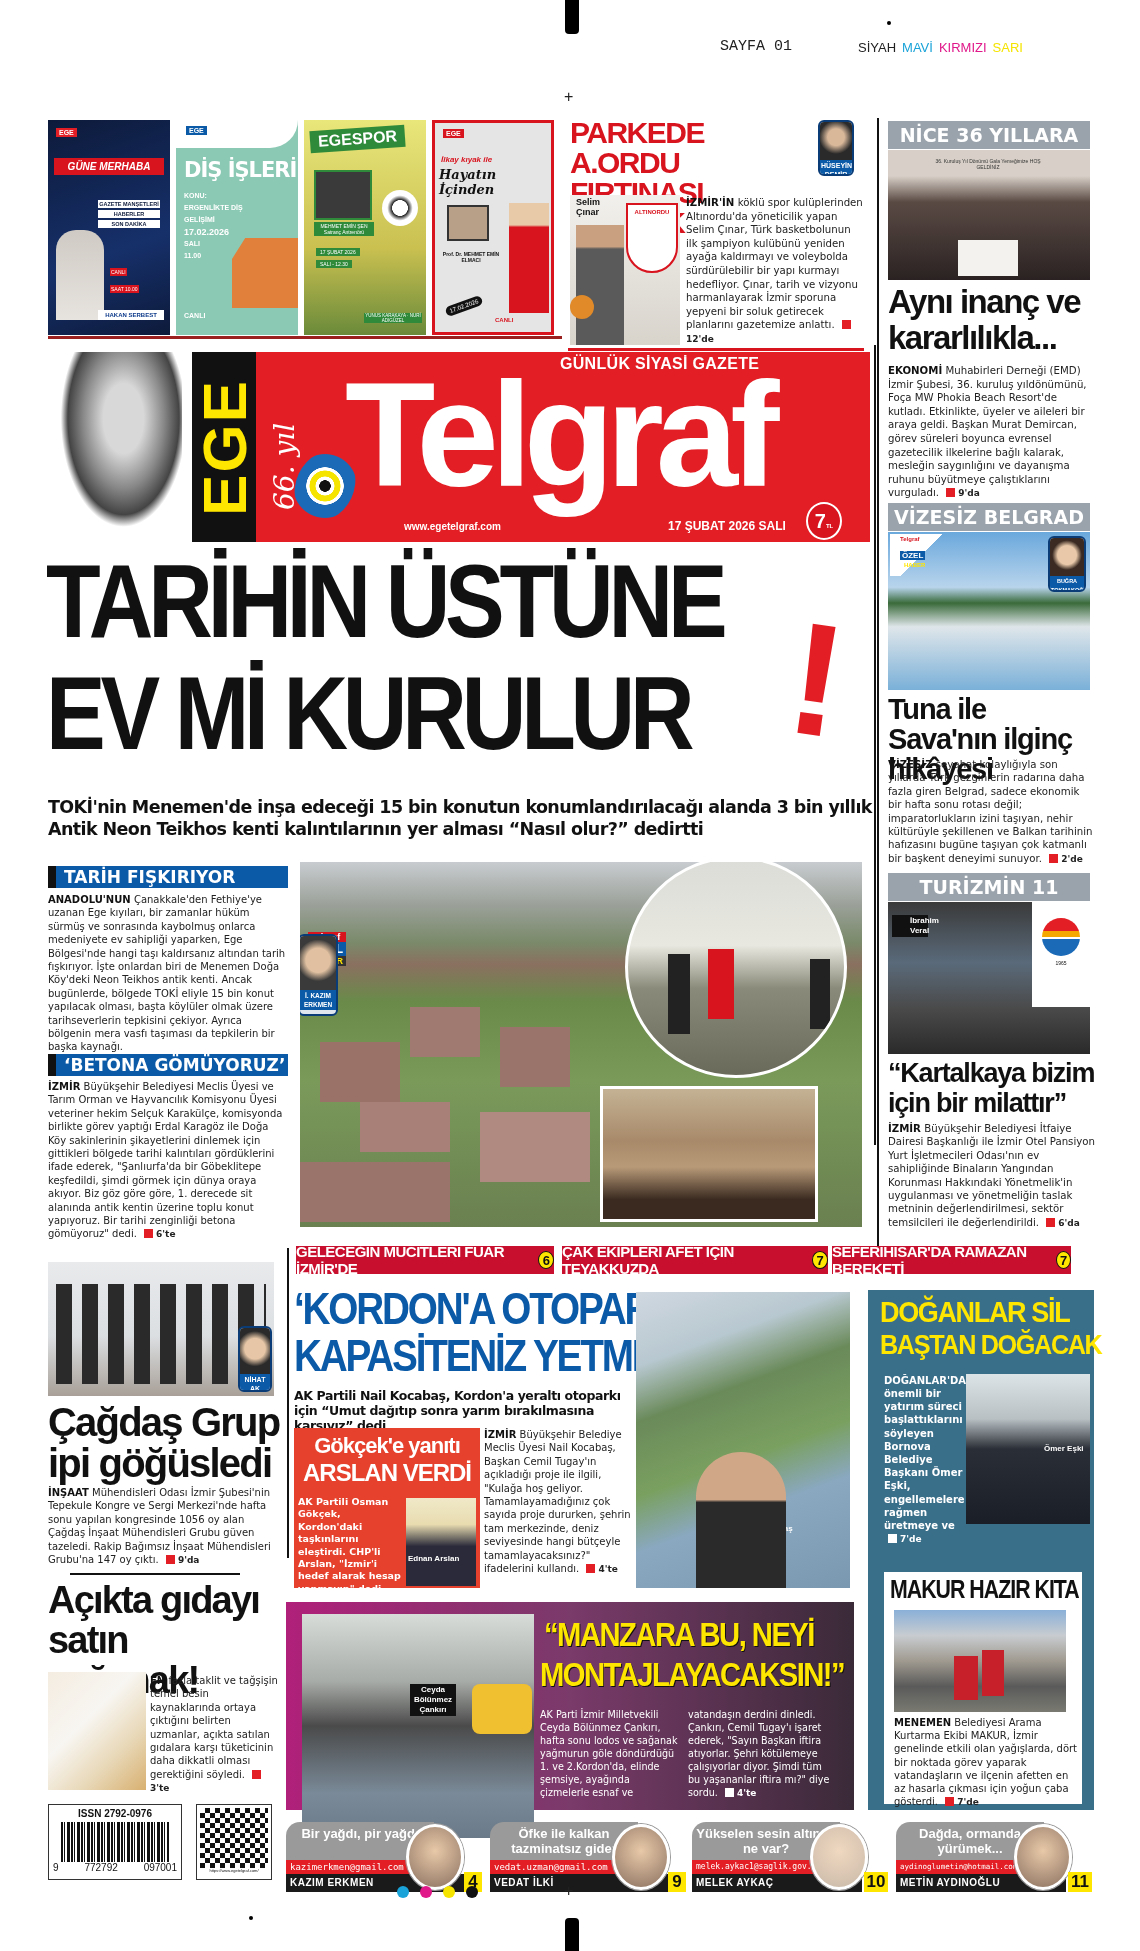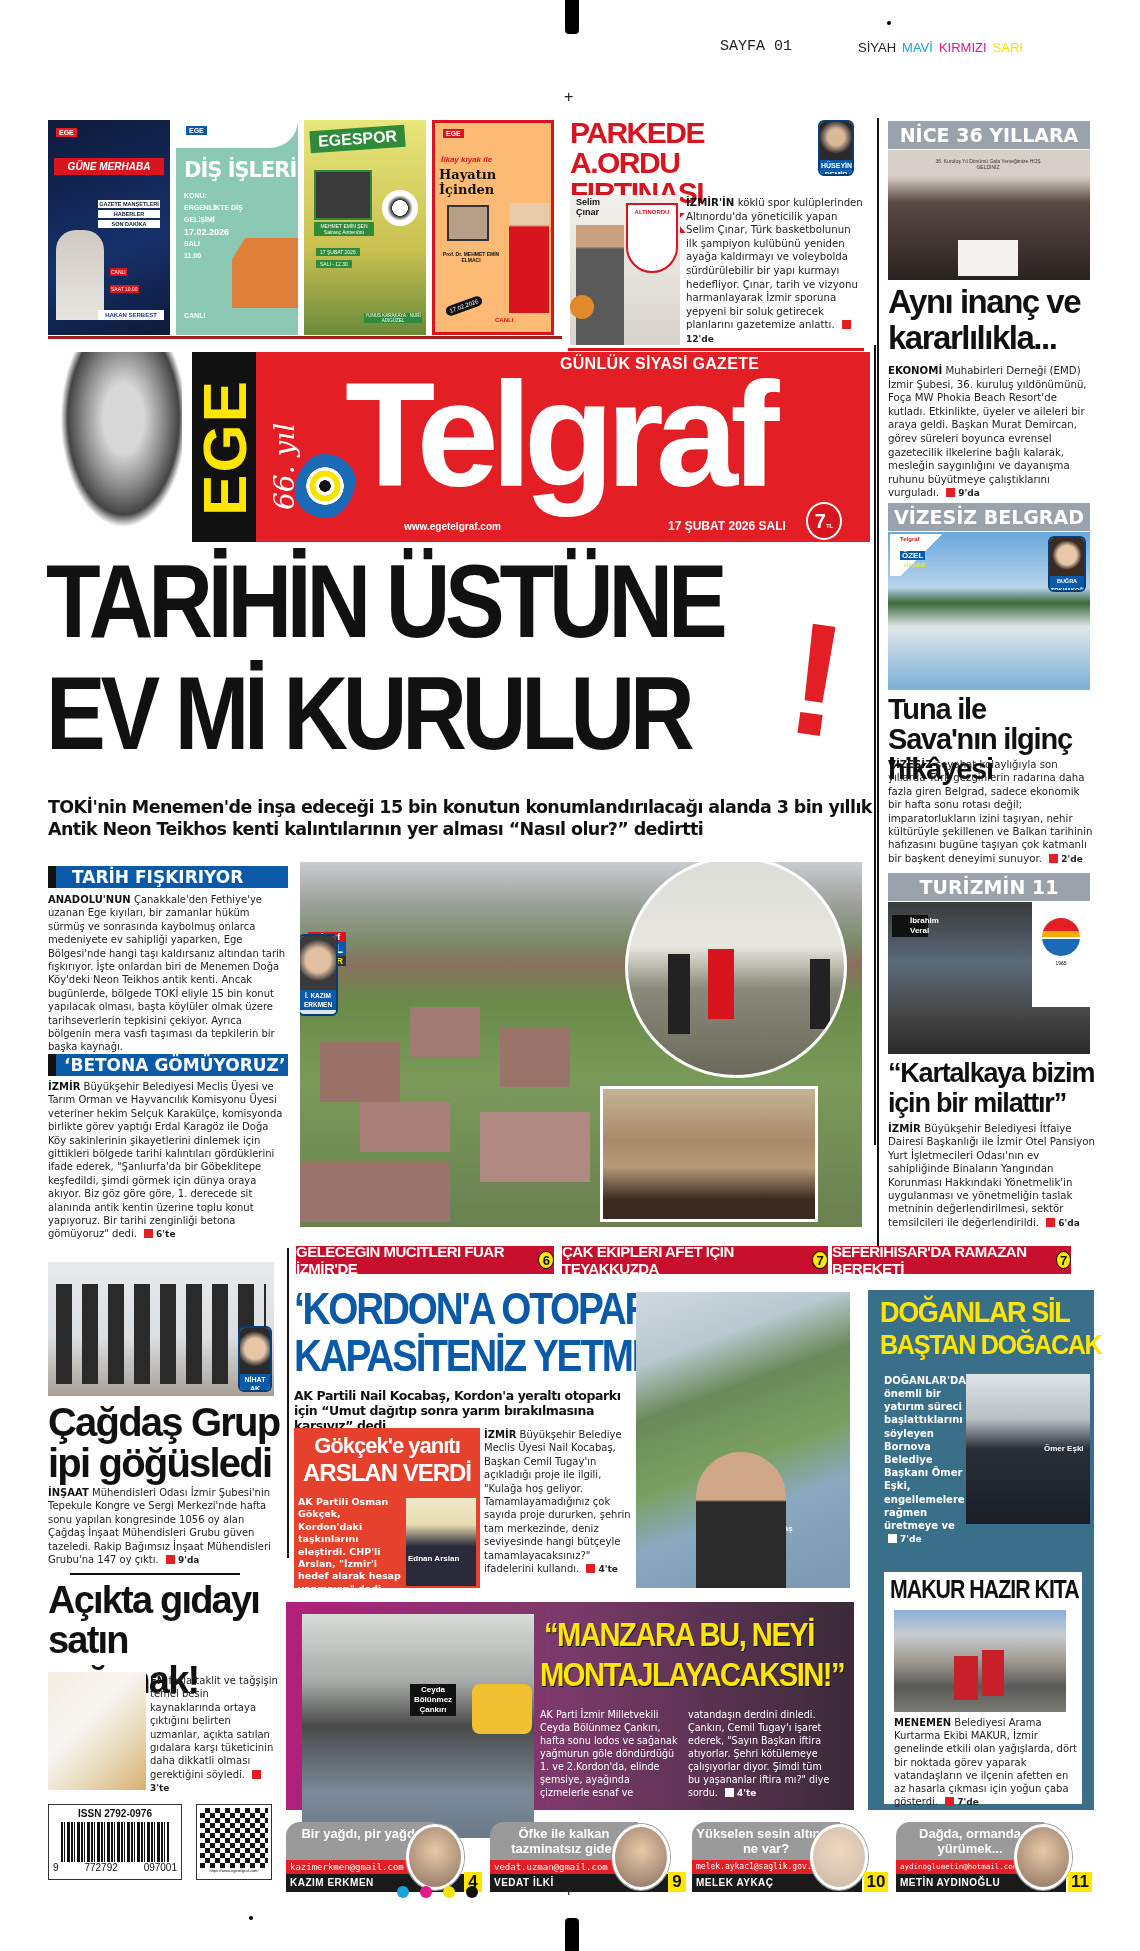--- a/index.html
+++ b/index.html
@@ -73,24 +73,24 @@
   <div style="position:absolute;left:10px;top:102px;width:60px;background:#2f8a3a;color:#fff;font-size:5px;text-align:center;padding:1px">
     <div>MEHMET EMİN ŞEN</div>
     <div>Satranç Antrenörü</div>
   </div>
   <div style="position:absolute;left:12px;top:128px;background:#2f8a3a;color:#fff;font-size:5px;padding:1px 4px">17 ŞUBAT 2026</div>
   <div style="position:absolute;left:12px;top:140px;background:#2f8a3a;color:#fff;font-size:5px;padding:1px 4px">SALI - 12.30</div>
   <div style="position:absolute;left:78px;top:70px;width:36px;height:36px;border-radius:50%;background:radial-gradient(#fff 30%,#222 32%,#fff 50%)"></div>
   <div style="position:absolute;left:60px;top:193px;width:58px;background:#2f8a3a;color:#fff;font-size:4.5px;text-align:center">YUNUS KARAKAYA · NURİ ADIGÜZEL</div>
 </div>
 
-<div class="promo" style="left:432px;width:122px;background:#fdba74;border:3px solid #d8141f">
+<div class="promo" style="left:432px;width:122px;background:#e5e5e5;border:3px solid #d8141f">
   <div style="position:absolute;left:8px;top:6px;background:#d8141f;color:#fff;font-size:7px;font-weight:700;padding:1px 3px">EGE</div>
   <div style="position:absolute;left:6px;top:32px;color:#d8141f;font-size:8px;font-style:italic;font-weight:700">İlkay kıyak ile</div>
-  <div style="position:absolute;left:4px;top:44px;color:#111;font-size:13px;font-weight:700;font-family:'DejaVu Serif',serif">Hayatın İçinden</div>
+  <div style="position:absolute;left:4px;top:44px;color:#111;font-size:13px;font-style:italic;font-weight:700;font-family:'DejaVu Serif',serif">Hayatın İçinden</div>
   <div style="position:absolute;left:12px;top:82px;width:42px;height:36px;background:#b8a088;border:2px solid #333"></div>
   <div style="position:absolute;left:4px;top:128px;width:64px;color:#111;font-size:5px;font-weight:700;text-align:center">Prof. Dr. MEHMET EMİN ELMACI</div>
   <div style="position:absolute;left:74px;top:80px;width:40px;height:110px;background:linear-gradient(#e8c9a8 20%,#d8141f 22%)"></div>
   <div style="position:absolute;left:10px;top:178px;background:#111;color:#fff;font-size:6px;padding:2px 4px;border-radius:6px;transform:rotate(-20deg)">17.02.2026</div>
   <div style="position:absolute;left:60px;top:194px;color:#d8141f;font-size:6px;font-weight:700">CANLI</div>
 </div>
 <div class="abs" style="left:48px;top:336px;width:514px;height:3px;background:#9a2020"></div>
 
 <div class="abs" style="left:570px;top:118px;width:240px;color:#d8141f;font-family:'Liberation Sans',sans-serif;font-weight:900;font-size:30px;line-height:30px;letter-spacing:-1.5px">PARKEDE A.ORDU FIRTINASI ESECEK</div>
 <div class="abs avatar-box" style="left:818px;top:120px;width:36px;height:56px">
@@ -172,21 +172,21 @@
 <div class="abs" style="left:806px;top:502px;width:36px;height:38px;border-radius:50%;background:#d8141f;border:2px solid #fff;color:#fff;text-align:center">
   <span style="font-size:20px;font-weight:900;line-height:34px">7</span><span style="font-size:6px;font-weight:700">TL</span>
 </div>
 <div class="abs" style="left:874px;top:345px;width:2px;height:800px;background:#111"></div>
 
 <div class="abs" style="left:46px;top:546px;width:820px;white-space:nowrap;font-family:'Liberation Sans',sans-serif;font-weight:900;font-size:104px;line-height:110px;letter-spacing:-6px;transform:scaleX(0.86);transform-origin:left top;color:#111">TARİHİN ÜSTÜNE</div>
 <div class="abs" style="left:46px;top:658px;width:820px;white-space:nowrap;font-family:'Liberation Sans',sans-serif;font-weight:900;font-size:104px;line-height:110px;letter-spacing:-6px;transform:scaleX(0.86);transform-origin:left top;color:#111">EV Mİ KURULUR</div>
 <div class="abs" style="left:790px;top:600px;color:#e31e24;font-weight:900;font-size:160px;line-height:160px;transform:rotate(8deg);font-family:'Liberation Sans',sans-serif">!</div>
 <div class="abs" style="left:48px;top:796px;width:830px;font-family:'DejaVu Sans',sans-serif;font-weight:700;font-size:17.5px;line-height:22px;letter-spacing:-0.6px;color:#111">TOKİ'nin Menemen'de inşa edeceği 15 bin konutun konumlandırılacağı alanda 3 bin yıllık Antik Neon Teikhos kenti kalıntılarının yer alması “Nasıl olur?” dedirtti</div>
 
-<div class="abs blue-bar" style="left:48px;top:866px;width:240px;height:22px;font-size:17px;line-height:22px;padding-left:16px">TARİH FIŞKIRIYOR</div>
+<div class="abs blue-bar" style="left:48px;top:866px;width:240px;height:22px;font-size:17px;line-height:22px;padding-left:8px">TARİH FIŞKIRIYOR</div>
 <div class="abs body-text" style="left:48px;top:893px;width:240px;font-size:10px;line-height:13.4px">
   <span class="lead">ANADOLU'NUN</span>
   <span>Çanakkale'den Fethiye'ye uzanan Ege kıyıları, bir zamanlar hüküm sürmüş ve sonrasında kaybolmuş onlarca medeniyete ev sahipliği yaparken, Ege Bölgesi'nde hangi taşı kaldırsanız altından tarih fışkırıyor. İşte onlardan biri de Menemen Doğa Köy'deki Neon Teikhos antik kenti. Ancak bugünlerde, bölgede TOKİ eliyle 15 bin konut yapılacak olması, başta köylüler olmak üzere tarihseverlerin tepkisini çekiyor. Ayrıca bölgenin mera vasfı taşıması da tepkilerin bir başka kaynağı.</span>
 </div>
 <div class="abs blue-bar" style="left:48px;top:1054px;width:240px;height:22px;font-size:17px;line-height:22px;padding-left:8px">‘BETONA GÖMÜYORUZ’</div>
 <div class="abs body-text" style="left:48px;top:1080px;width:240px;font-size:10px;line-height:13.4px">
   <span class="lead">İZMİR</span>
   <span>Büyükşehir Belediyesi Meclis Üyesi ve Tarım Orman ve Hayvancılık Komisyonu Üyesi veteriner hekim Selçuk Karakülçe, komisyonda birlikte görev yaptığı Erdal Karagöz ile Doğa Köy sakinlerinin şikayetlerini dinlemek için gittikleri bölgede tarihi kalıntıları gördüklerini ifade ederek, "Şanlıurfa'da bir Göbeklitepe keşfedildi, şimdi görmek için dünya oraya akıyor. Biz göz göre göre, 1. derecede sit alanında antik kentin üzerine toplu konut yapıyoruz. Bir tarihi zenginliği betona gömüyoruz" dedi.</span>
   <span class="ref"></span><span class="refnum">6'te</span>
 </div>

